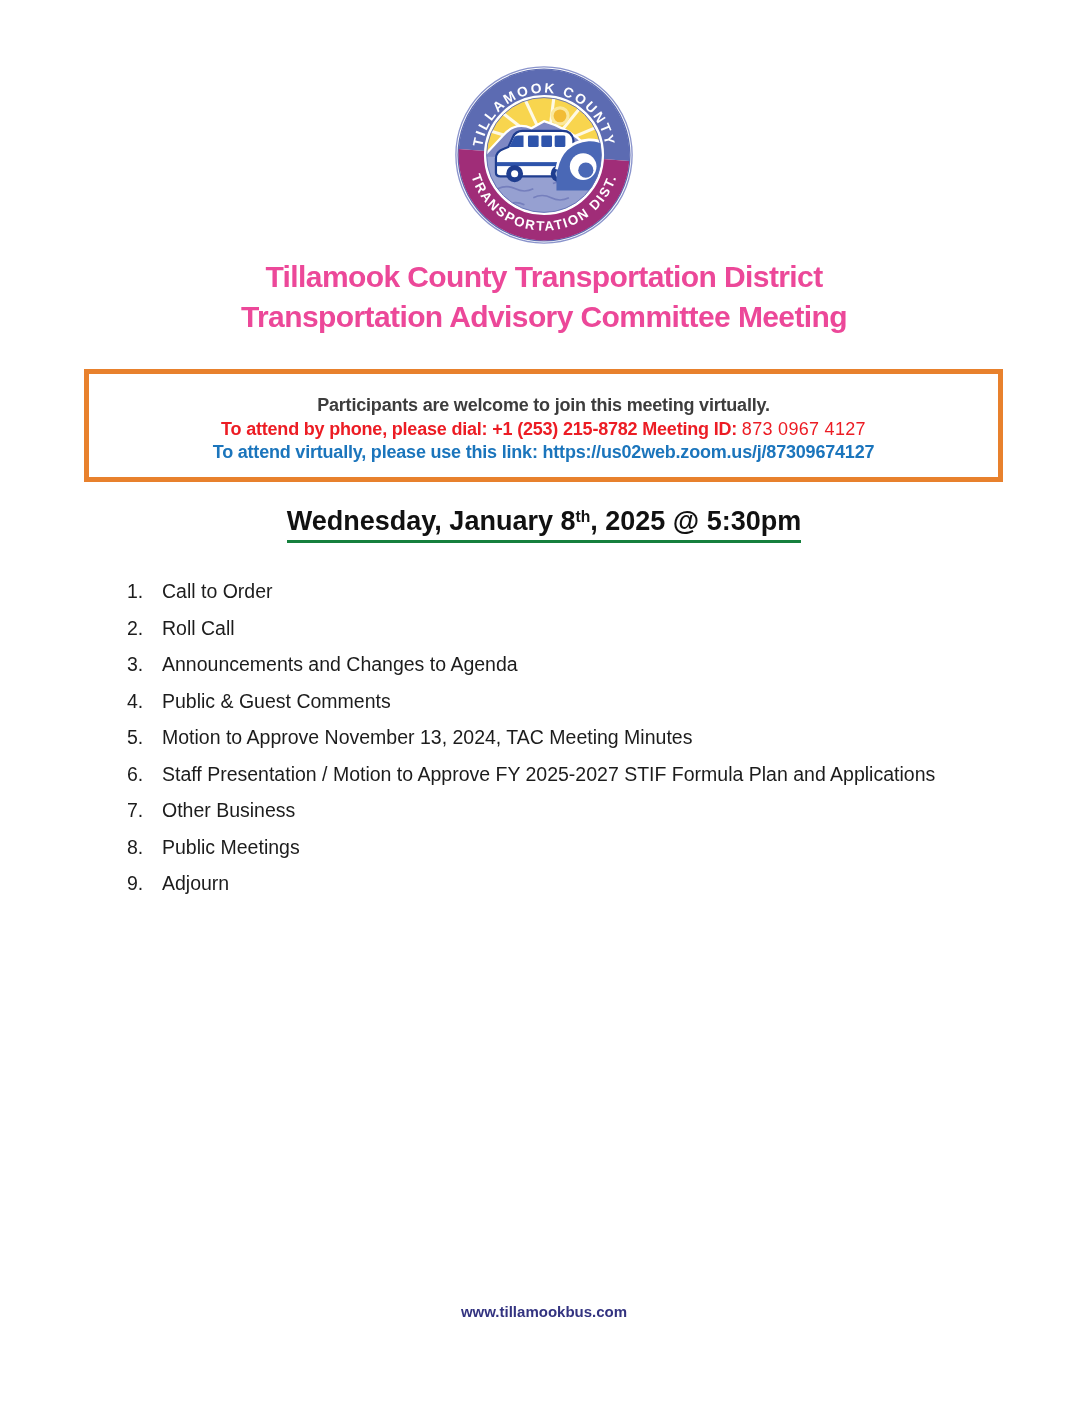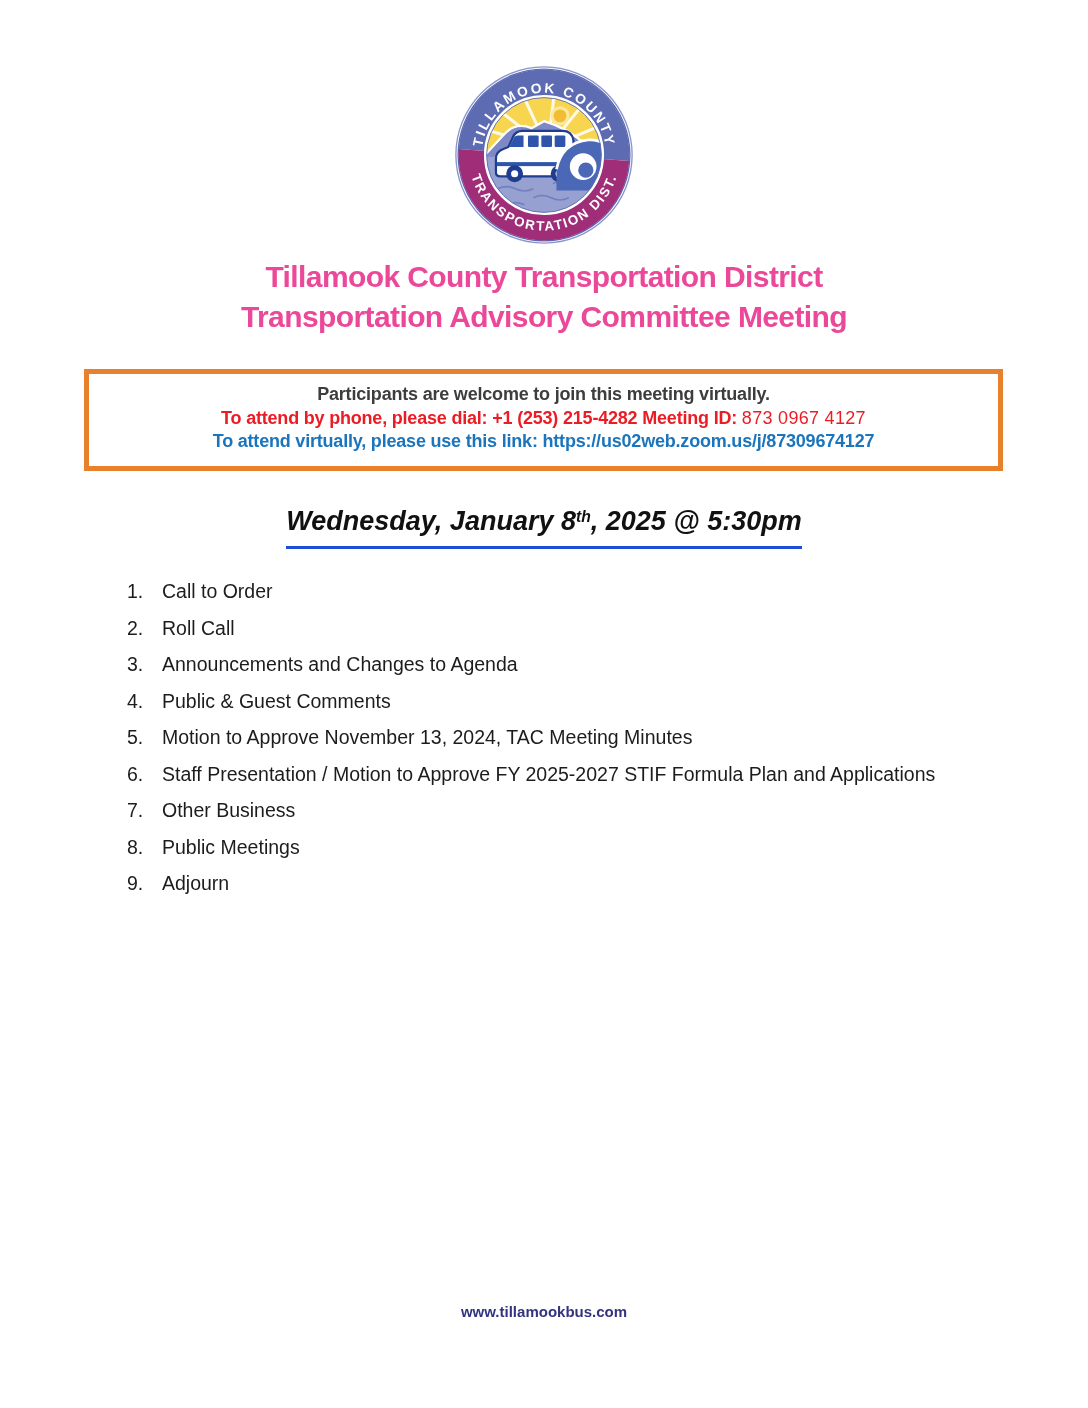--- a/index.html
+++ b/index.html
@@ -27,41 +27,40 @@
     font-size: 30px; font-weight: bold; color: #ec4899;
     line-height: 40px; letter-spacing: -0.6px;
   }
 
   
   .notice-box {
     position: absolute; top: 369px; left: 84px; width: 919px;
     box-sizing: border-box;
     border: 5px solid var(--notice-border, #E8812D);
     background: #ffffff;
-    padding: 9px 10px 12px 10px;
+    padding: 20px 10px 12px 10px;
     text-align: center;
   }
   .notice-line { font-size: 18px; line-height: 23.5px; font-weight: bold; letter-spacing: -0.2px; }
   .notice-line.l1 { color: #3d3d3d; }
   .notice-line.l2 { color: var(--phone-red, #EC1C24); }
   .notice-line.l2 .meeting-id-number { font-weight: normal; letter-spacing: 0.3px; }
   .notice-line.l3 { color: var(--link-blue, #1B75BC); }
   .zoom-link { color: var(--link-blue, #1B75BC); cursor: pointer; }
 
   
   .date-heading {
     position: absolute; top: 506px; left: 0; width: 100%;
     text-align: center; margin: 0;
     font-size: 27px; font-weight: bold; color: #111;
   }
   .date-heading .underlined {
     display: inline-block;
-    border-bottom: 3px solid #1d4ed8;
-    padding-bottom: 9px;
-    font-style: italic;
+    border-bottom: 3px solid #15803d;
+    padding-bottom: 3px;
   }
   .date-heading sup {
     font-size: 0.58em; position: relative; top: -0.5em; vertical-align: baseline;
   }
 
   
   .agenda {
     position: absolute; top: 580px; left: 127px;
     margin: 0; padding: 0; list-style: none;
     width: 900px;
@@ -163,21 +162,21 @@
   </div>
 
   <h1 class="doc-title">
     <span class="title-line">Tillamook County Transportation District</span><br>
     <span class="title-line">Transportation Advisory Committee Meeting</span>
   </h1>
 
   <div class="notice-box">
     <div class="notice-line l1">Participants are welcome to join this meeting virtually.</div>
     <div class="notice-line l2">
-      <span>To attend by phone, please dial: +1 (253) 215-4282 Meeting ID:</span>
+      <span>To attend by phone, please dial: +1 (253) 215-8782 Meeting ID:</span>
       <span class="meeting-id-number">873 0967 4127</span>
     </div>
     <div class="notice-line l3">
       <span>To attend virtually, please use this link:</span>
       <a class="zoom-link">https://us02web.zoom.us/j/87309674127</a>
     </div>
   </div>
 
   <h2 class="date-heading">
     <span class="underlined">

